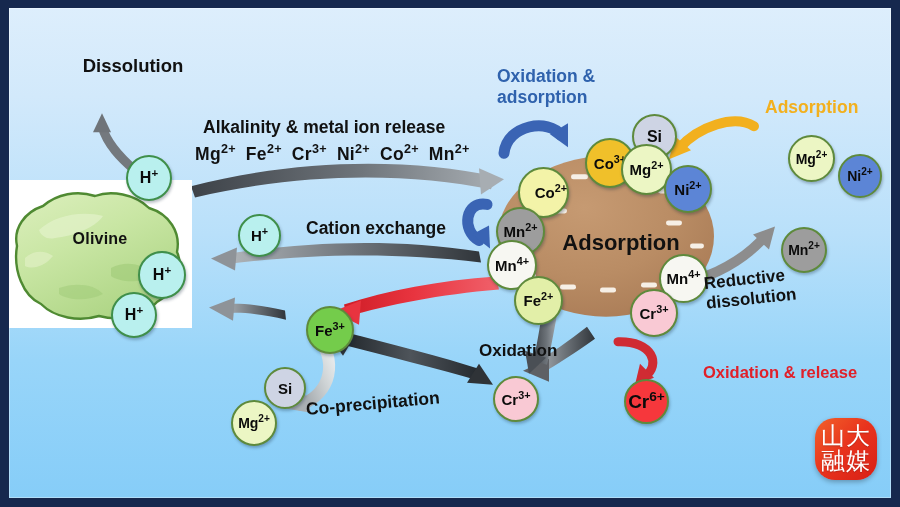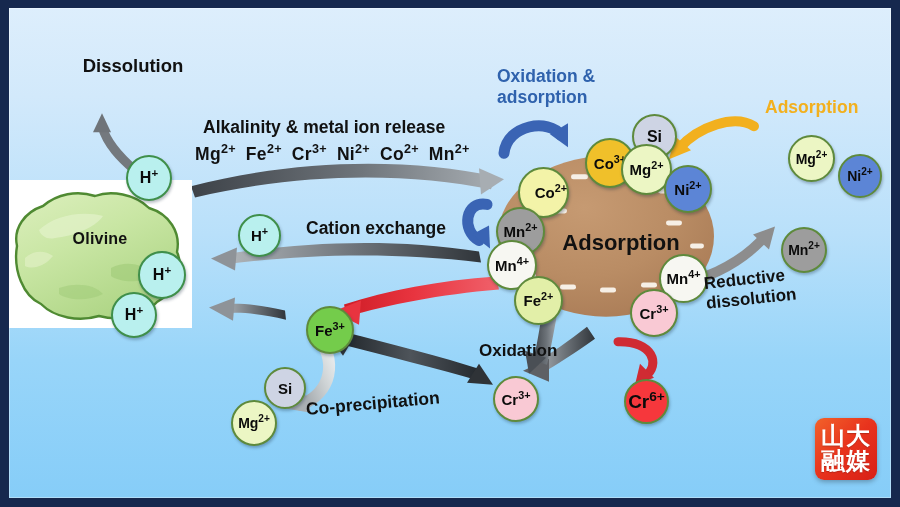--- a/index.html
+++ b/index.html
@@ -62,25 +62,25 @@
     border:2px solid #5e8a3c;
     box-shadow:1px 2px 3px rgba(20,40,60,.30);
     box-sizing:border-box;text-align:center;line-height:1;
   }
   .ion sup{font-size:.72em;vertical-align:super;line-height:0;}
   .ion.hplus{border-color:#3f8f4a;}
 
   
   #logo{
     position:absolute;right:14px;bottom:18px;width:62px;height:62px;
-    border-radius:9px;z-index:9;
+    border-radius:20px;z-index:9;
     background:linear-gradient(135deg,#f2622a 0%,#e8331d 48%,#d81f16 100%);
     box-shadow:0 2px 5px rgba(0,0,0,.28);
     display:flex;flex-direction:column;align-items:center;justify-content:center;
-    color:#fff;font-weight:bold;overflow:hidden;
+    color:#fff;font-weight:normal;overflow:hidden;
   }
   #logo .lrow{font-size:24px;line-height:25px;letter-spacing:1px;
     font-family:"DejaVu Sans",sans-serif;text-shadow:0 1px 1px rgba(0,0,0,.2);}
 </style>
 </head>
 <body>
 
 <div id="frame">
   <div id="canvas">
 
@@ -305,20 +305,21 @@
         <div>Dissolution</div>
       </div>
     <div class="txt" id="t-alkalinity">Alkalinity &amp; metal ion release</div>
     <div class="txt" id="t-ions"><span style="margin-right: 10px;">Mg<sup style="font-size: 0.72em;">2+</sup></span><span style="margin-right: 10px;">Fe<sup style="font-size: 0.72em;">2+</sup></span><span style="margin-right: 10px;">Cr<sup style="font-size: 0.72em;">3+</sup></span><span style="margin-right: 10px;">Ni<sup style="font-size: 0.72em;">2+</sup></span><span style="margin-right: 10px;">Co<sup style="font-size: 0.72em;">2+</sup></span><span style="margin-right: 10px;">Mn<sup style="font-size: 0.72em;">2+</sup></span></div>
     <div class="txt" id="t-cation">Cation exchange</div>
     <div class="txt" id="t-oxad">
         <div>Oxidation &amp;</div>
         <div>adsorption</div>
       </div>
     <div class="txt" id="t-adsorb">Adsorption</div>
+    <div class="txt" id="t-oxrel">Oxidation &amp; release</div>
     <div class="txt" id="t-reduction">Oxidation</div>
     <div class="txt" id="t-coprecip">Co-precipitation</div>
     <div class="txt" id="t-reductdiss">
         <div>Reductive</div>
         <div>dissolution</div>
       </div>
 
     <div id="logo">
       <div class="lrow">山大</div>
       <div class="lrow">融媒</div>

